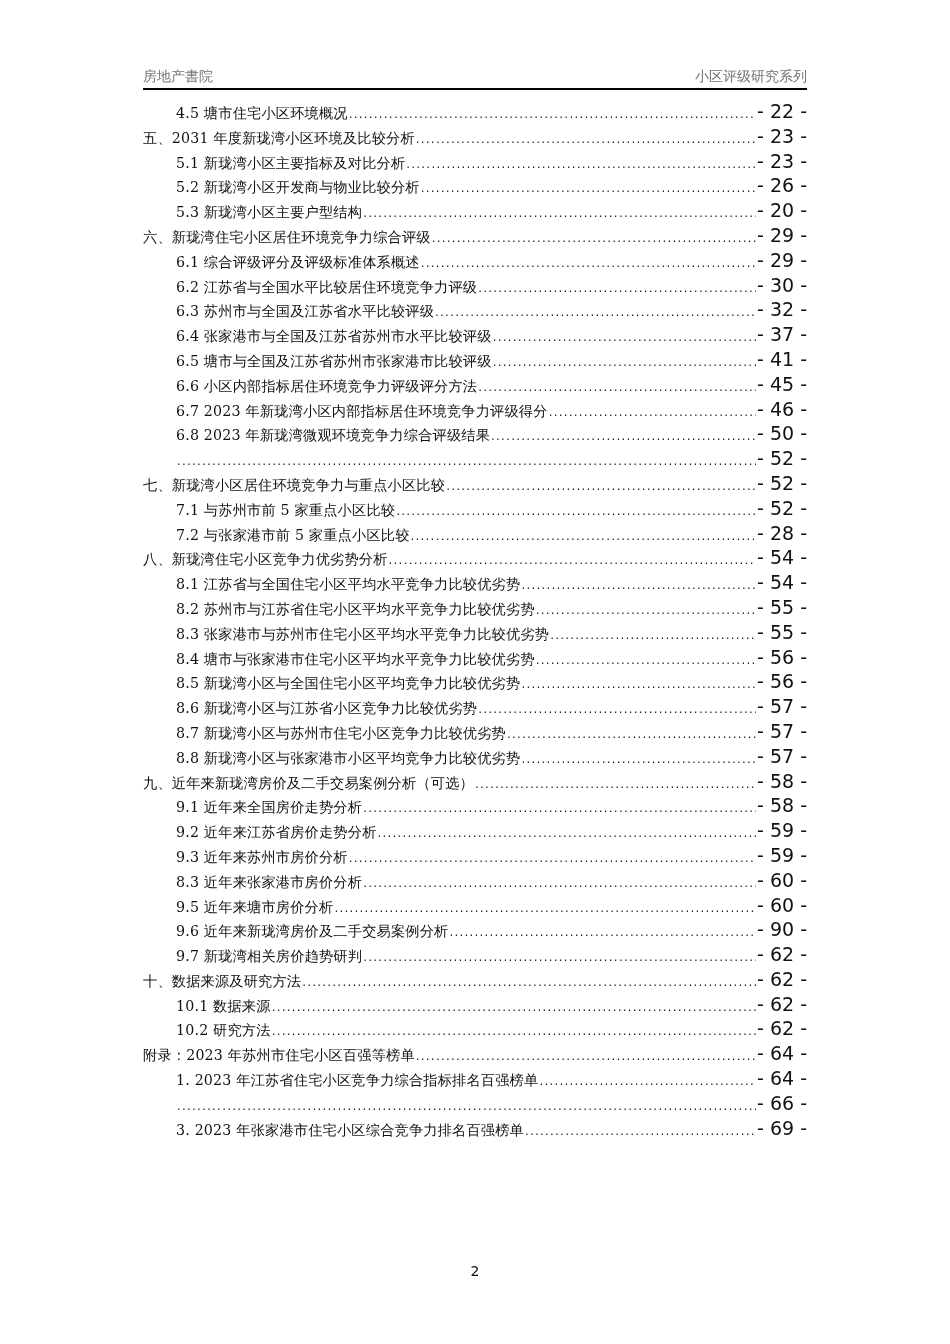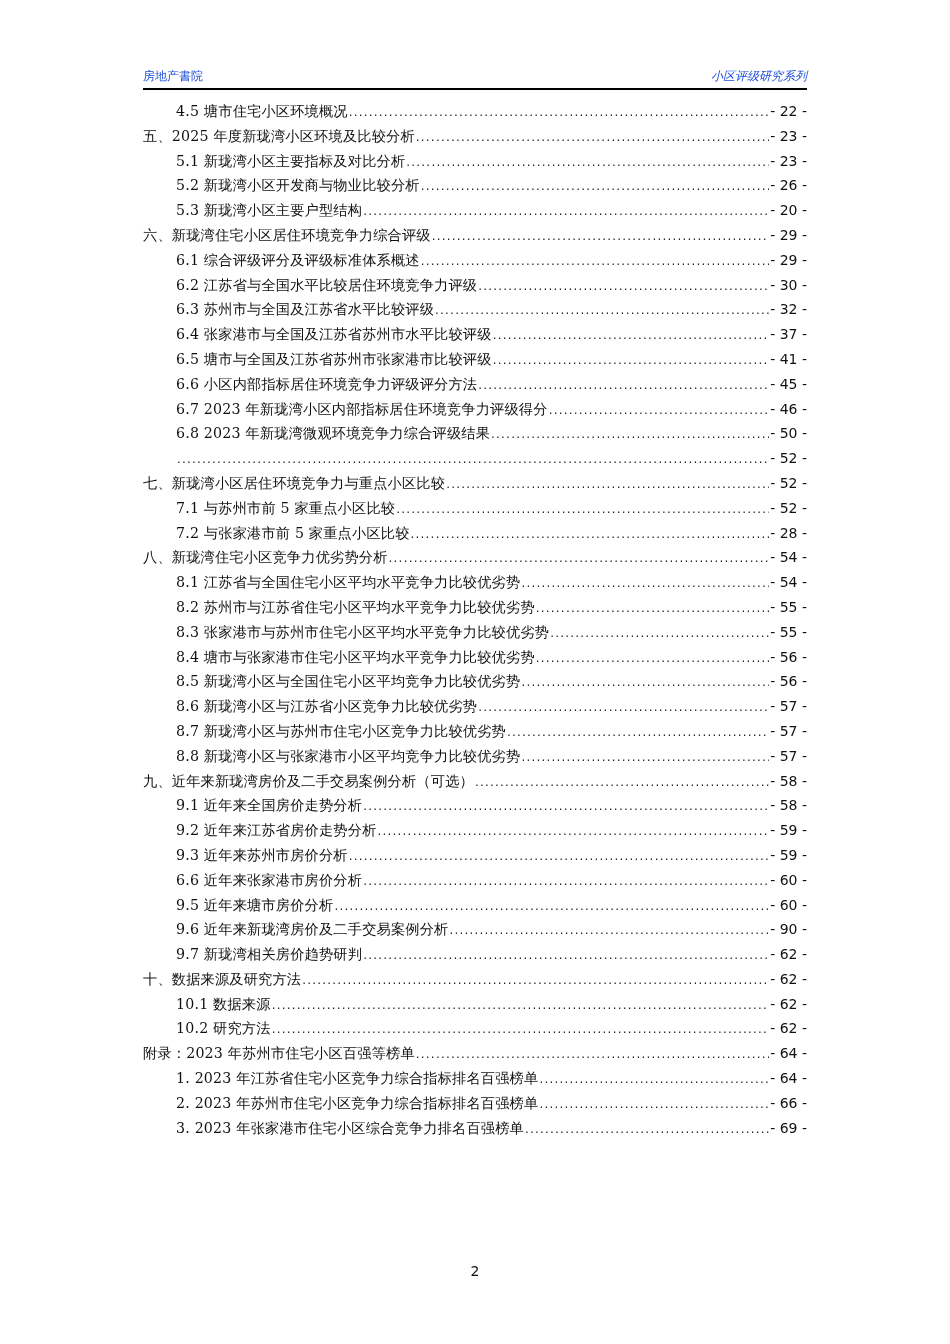--- a/index.html
+++ b/index.html
@@ -1,59 +1,59 @@
 <!DOCTYPE html>
 <html><head>
 <meta charset="utf-8">
 <style>
   html, body { margin: 0; padding: 0; background: #ffffff; }
   body { width: 950px; height: 1344px; position: relative; overflow: hidden;
          font-family: "DejaVu Serif", "Liberation Serif", serif; color: #111; }
   .page { position: absolute; left: 0; top: 0; width: 950px; height: 1344px; background: #fff; }
   .header { position: absolute; left: 143px; top: 68px; width: 664px; height: 22px;
-            font-family: "DejaVu Sans", "Liberation Sans", sans-serif; font-size: 12px; color: #1d4ed8; }
+            font-family: "DejaVu Sans", "Liberation Sans", sans-serif; font-size: 14px; color: #737373; }
   .header .left { position: absolute; left: 0; top: 0; }
-  .header .right { position: absolute; right: 0; top: 0; font-style: italic; }
+  .header .right { position: absolute; right: 0; top: 0; }
   .header-rule { position: absolute; left: 143px; top: 88px; width: 664px; height: 0;
                  border-top: 2px solid #000; }
   .toc { position: absolute; left: 143px; top: 99px; width: 664px; }
   .toc-row { height: 24.8px; display: flex; align-items: baseline; font-size: 14.2px;
              line-height: 24.8px; white-space: nowrap; justify-content: center; }
   .toc-row.level-1 { padding-left: 0; }
   .toc-row.level-2 { padding-left: 33px; }
   .toc-row .label { flex: 0 0 auto; letter-spacing: 0.2px; }
   .toc-row .leader { flex: 1 1 auto; overflow: hidden; margin: 0 1px;
                      font-family: "DejaVu Sans", "Liberation Sans", sans-serif; font-size: 12px;
                      letter-spacing: 1.2px; color: #222; }
   .toc-row .leader::before {
     content: "................................................................................................................................................................................................................................................................";
   }
   .toc-row .page-num { flex: 0 0 auto; font-family: "DejaVu Sans", "Liberation Sans", sans-serif;
-                       font-size: 14px; }
+                       font-size: 19px; }
   .footer-page { position: absolute; left: 0; width: 950px; top: 1263px; text-align: center;
                  font-family: "DejaVu Sans", "Liberation Sans", sans-serif; font-size: 14px; }
 </style>
 </head>
 <body>
 
 <div class="page">
   <div class="header">
     <span class="left">房地产書院</span>
     <span class="right">小区评级研究系列</span>
   </div>
   <div class="header-rule"></div>
 
   <div class="toc" id="toc">
       <div class="toc-row level-2">
         <span class="label">4.5 塘市住宅小区环境概况</span>
         <span class="leader"></span>
         <span class="page-num">- 22 -</span>
       </div>
       <div class="toc-row level-1">
-        <span class="label">五、2025 年度新珑湾小区环境及比较分析</span>
+        <span class="label">五、2031 年度新珑湾小区环境及比较分析</span>
         <span class="leader"></span>
         <span class="page-num">- 23 -</span>
       </div>
       <div class="toc-row level-2">
         <span class="label">5.1 新珑湾小区主要指标及对比分析</span>
         <span class="leader"></span>
         <span class="page-num">- 23 -</span>
       </div>
       <div class="toc-row level-2">
         <span class="label">5.2 新珑湾小区开发商与物业比较分析</span>
@@ -188,21 +188,21 @@
         <span class="label">9.2 近年来江苏省房价走势分析</span>
         <span class="leader"></span>
         <span class="page-num">- 59 -</span>
       </div>
       <div class="toc-row level-2">
         <span class="label">9.3 近年来苏州市房价分析</span>
         <span class="leader"></span>
         <span class="page-num">- 59 -</span>
       </div>
       <div class="toc-row level-2">
-        <span class="label">6.6 近年来张家港市房价分析</span>
+        <span class="label">8.3 近年来张家港市房价分析</span>
         <span class="leader"></span>
         <span class="page-num">- 60 -</span>
       </div>
       <div class="toc-row level-2">
         <span class="label">9.5 近年来塘市房价分析</span>
         <span class="leader"></span>
         <span class="page-num">- 60 -</span>
       </div>
       <div class="toc-row level-2">
         <span class="label">9.6 近年来新珑湾房价及二手交易案例分析</span>
@@ -233,21 +233,20 @@
         <span class="label">附录：2023 年苏州市住宅小区百强等榜单</span>
         <span class="leader"></span>
         <span class="page-num">- 64 -</span>
       </div>
       <div class="toc-row level-2">
         <span class="label">1. 2023 年江苏省住宅小区竞争力综合指标排名百强榜单</span>
         <span class="leader"></span>
         <span class="page-num">- 64 -</span>
       </div>
       <div class="toc-row level-2">
-        <span class="label">2. 2023 年苏州市住宅小区竞争力综合指标排名百强榜单</span>
         <span class="leader"></span>
         <span class="page-num">- 66 -</span>
       </div>
       <div class="toc-row level-2">
         <span class="label">3. 2023 年张家港市住宅小区综合竞争力排名百强榜单</span>
         <span class="leader"></span>
         <span class="page-num">- 69 -</span>
       </div>
     </div>
 

